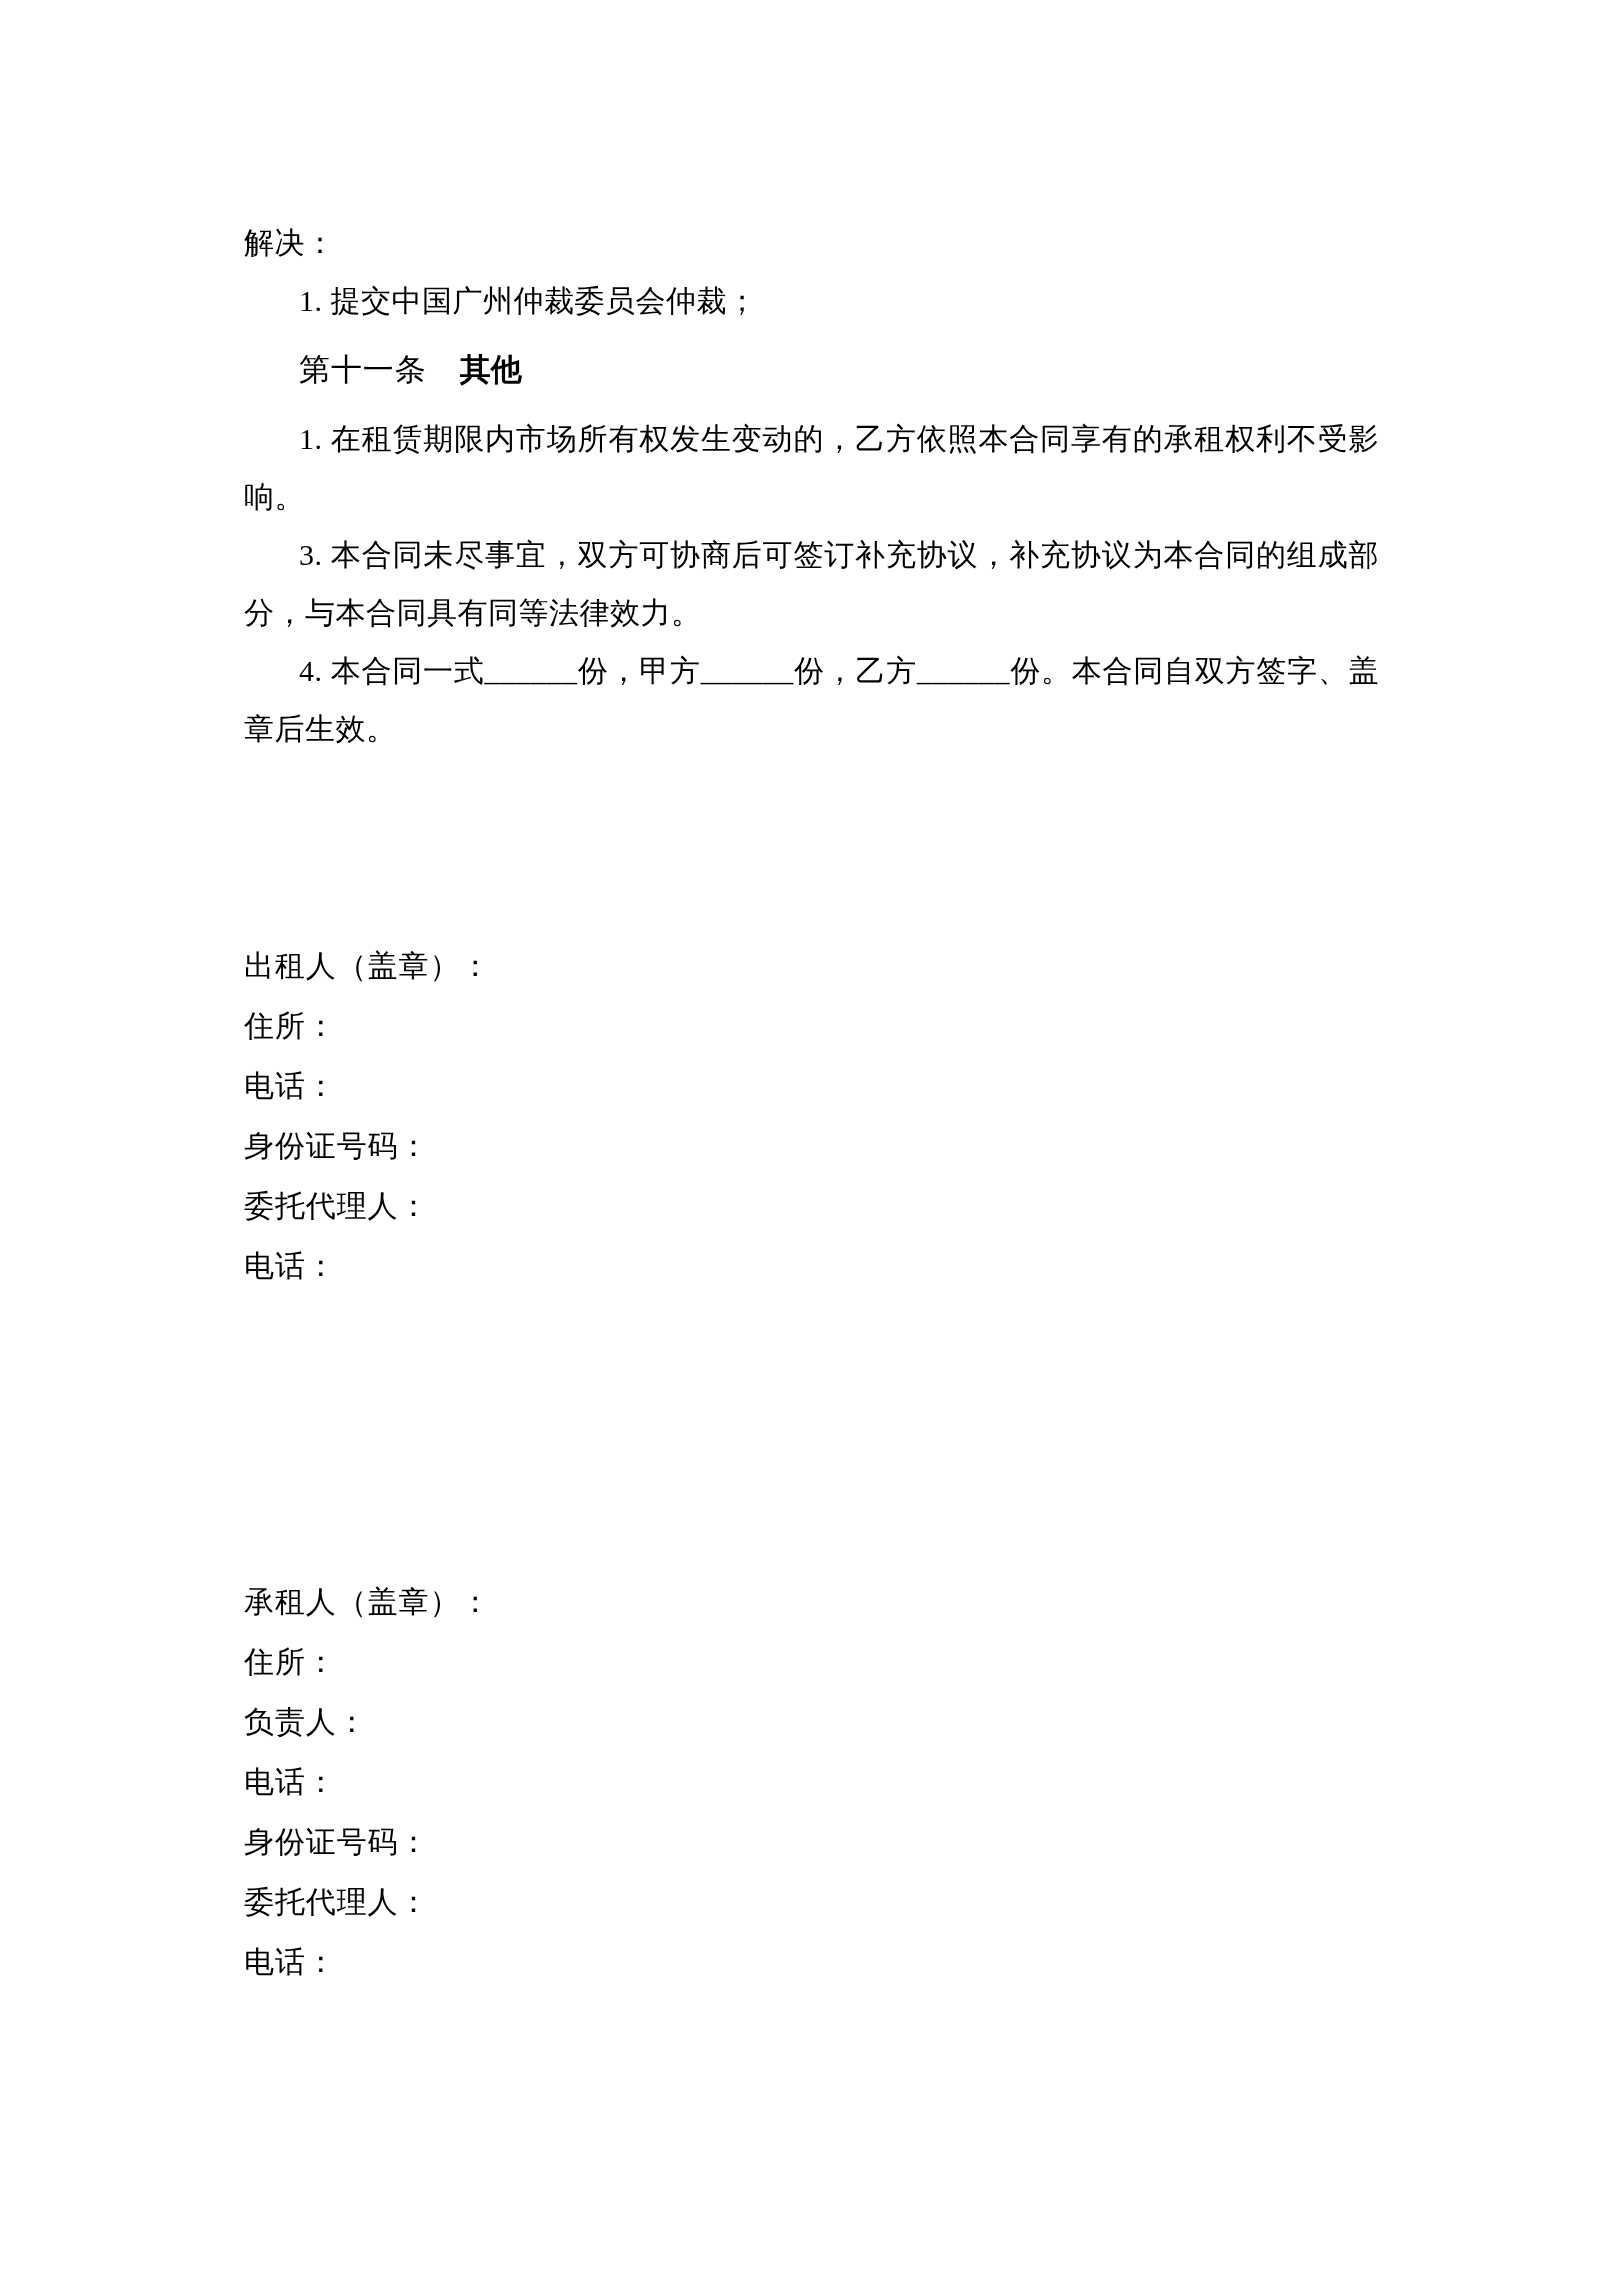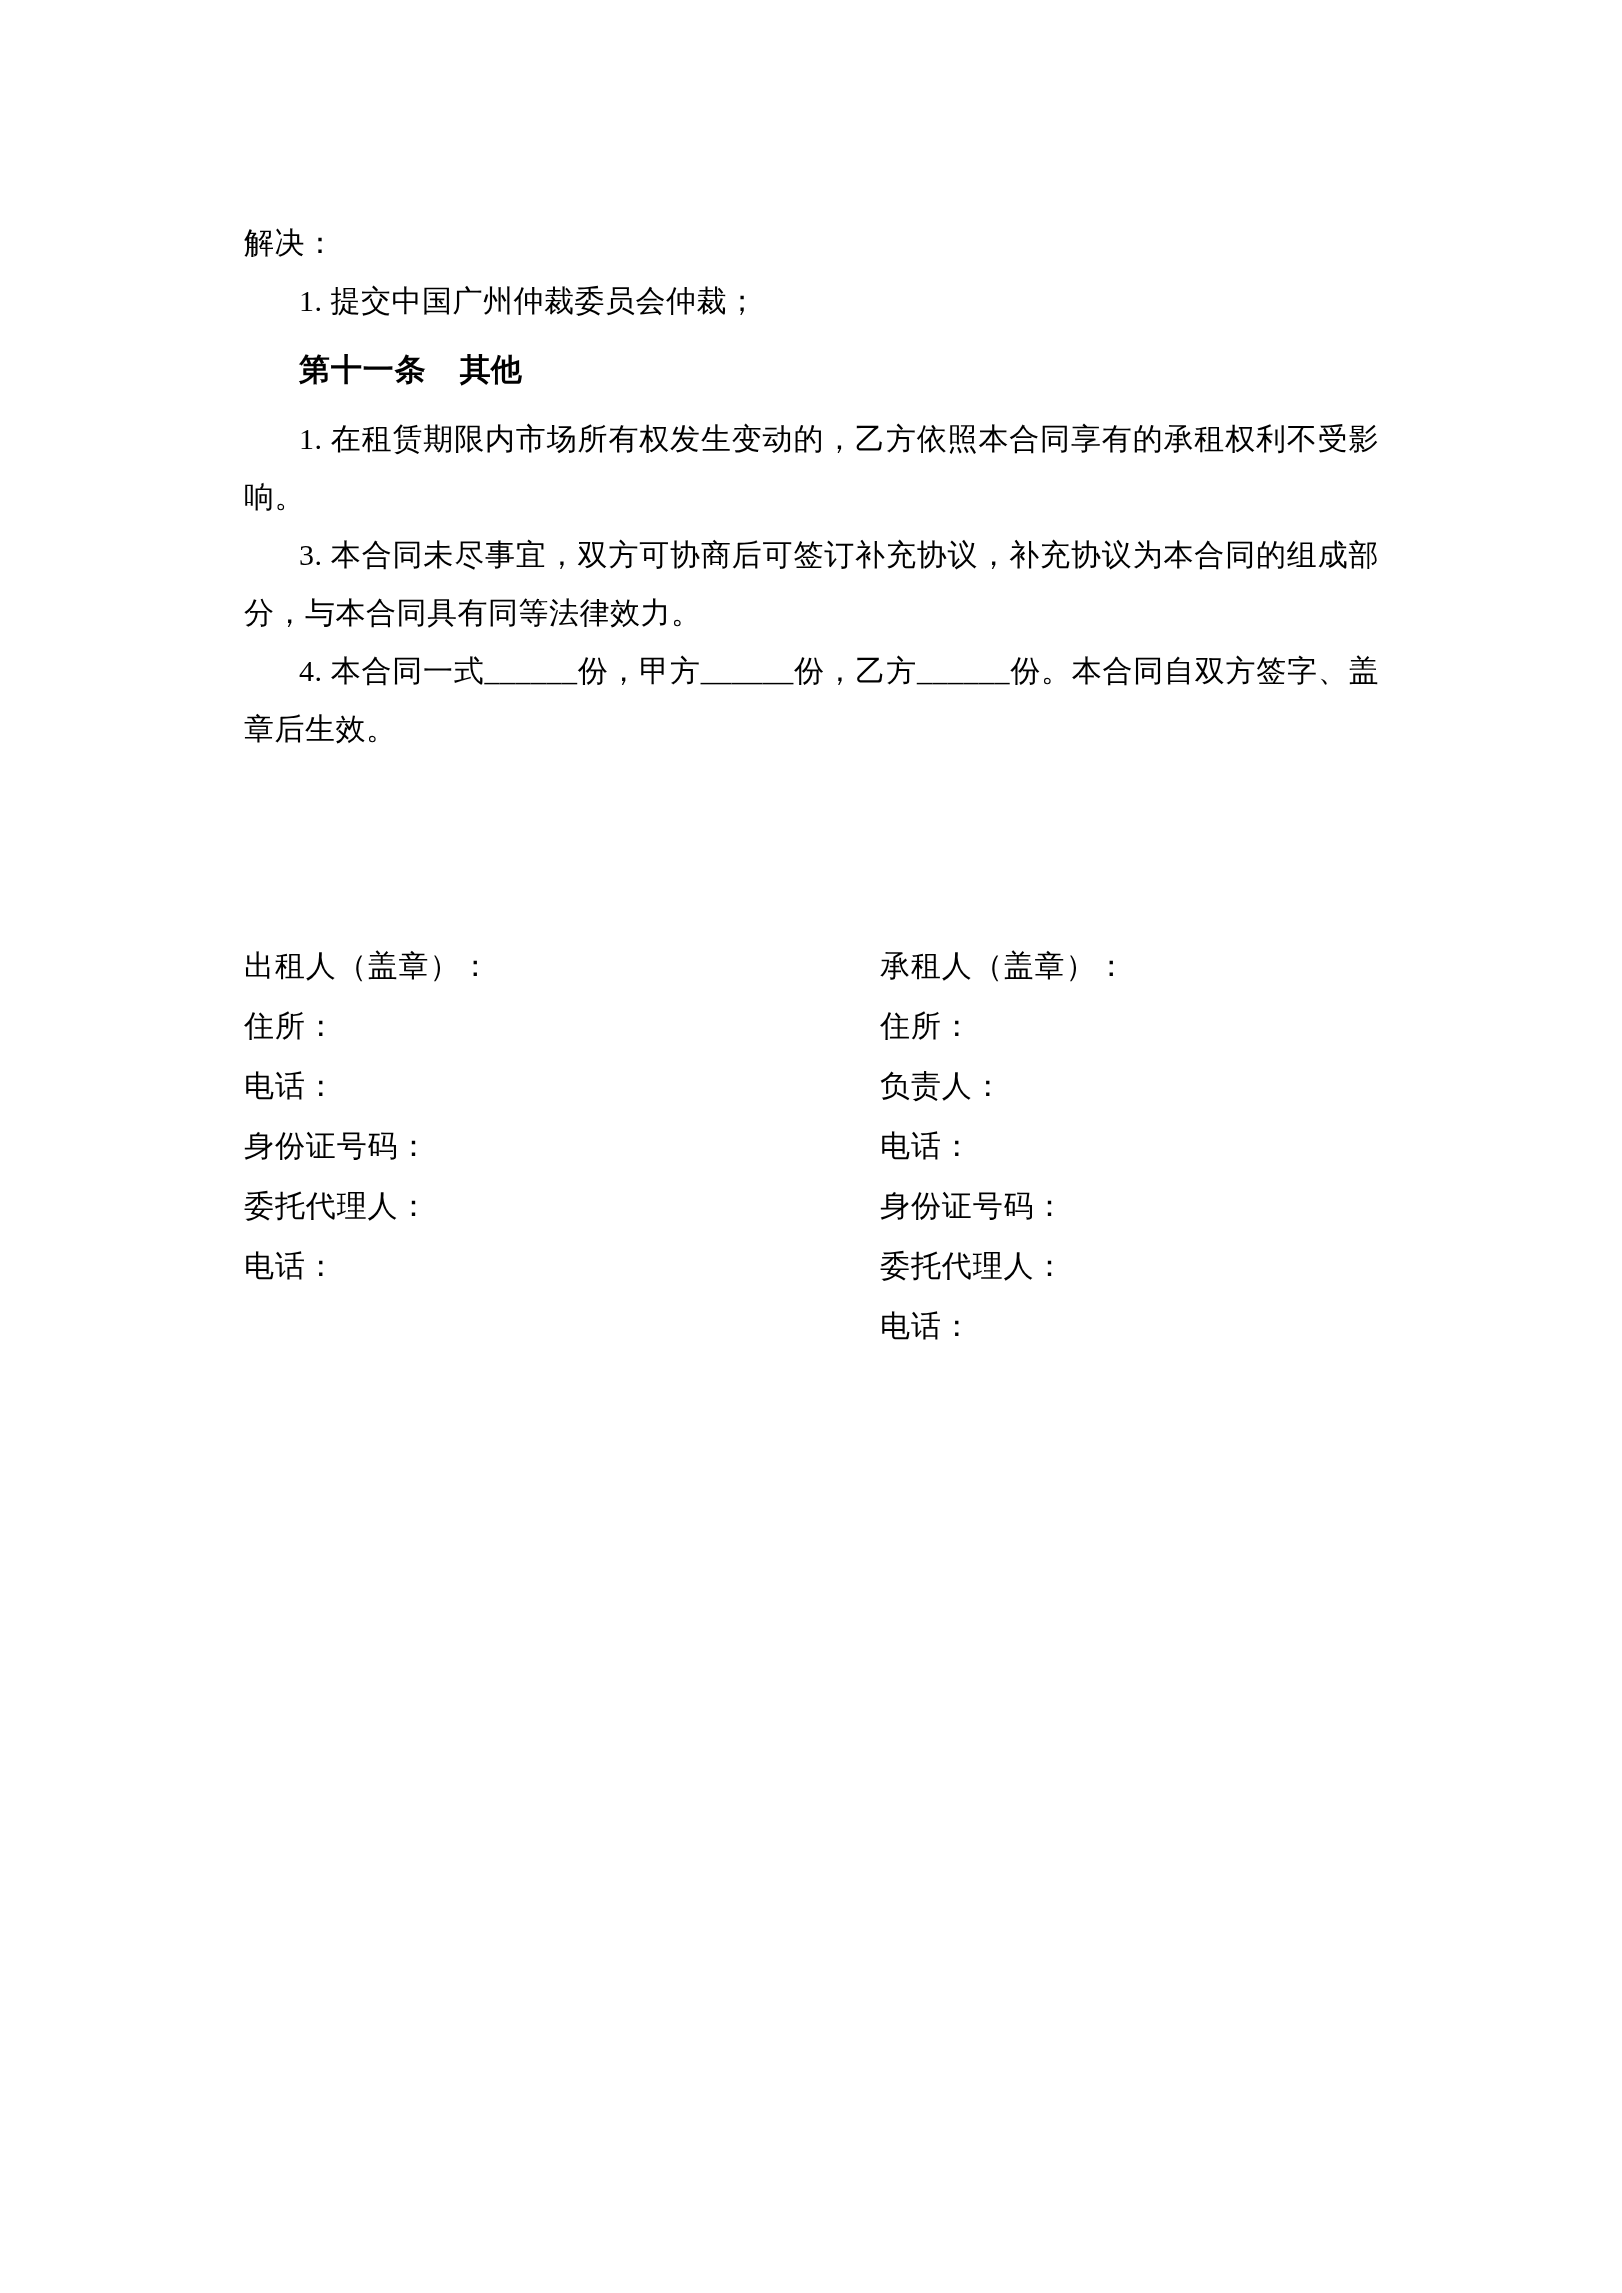--- a/index.html
+++ b/index.html
@@ -26,31 +26,32 @@
   }
   .indent { text-indent: 55px; }
   .clause-heading {
     font-size: 31px;
     line-height: 58px;
     margin-top: 11px;
     margin-bottom: 11px;
     text-indent: 55px;
   }
   .clause-heading .clause-num {
-    font-weight: 700;
+    font-weight: 400;
     font-family: "Liberation Sans", "DejaVu Sans", sans-serif;
     letter-spacing: 0.9px;
   }
   .clause-heading .clause-title {
     font-weight: 700;
     margin-left: 25.5px;
   }
   .signature-section {
     display: flex;
     margin-top: 178px;
+    flex-direction: column;
   }
   .sig-col {
     display: flex;
     flex-direction: column;
   }
   .sig-col.lessor { width: 636px; flex: 0 0 636px; }
   .sig-col.lessee { flex: 1; }
   .sig-line {
     font-size: 30px;
     line-height: 60px;

